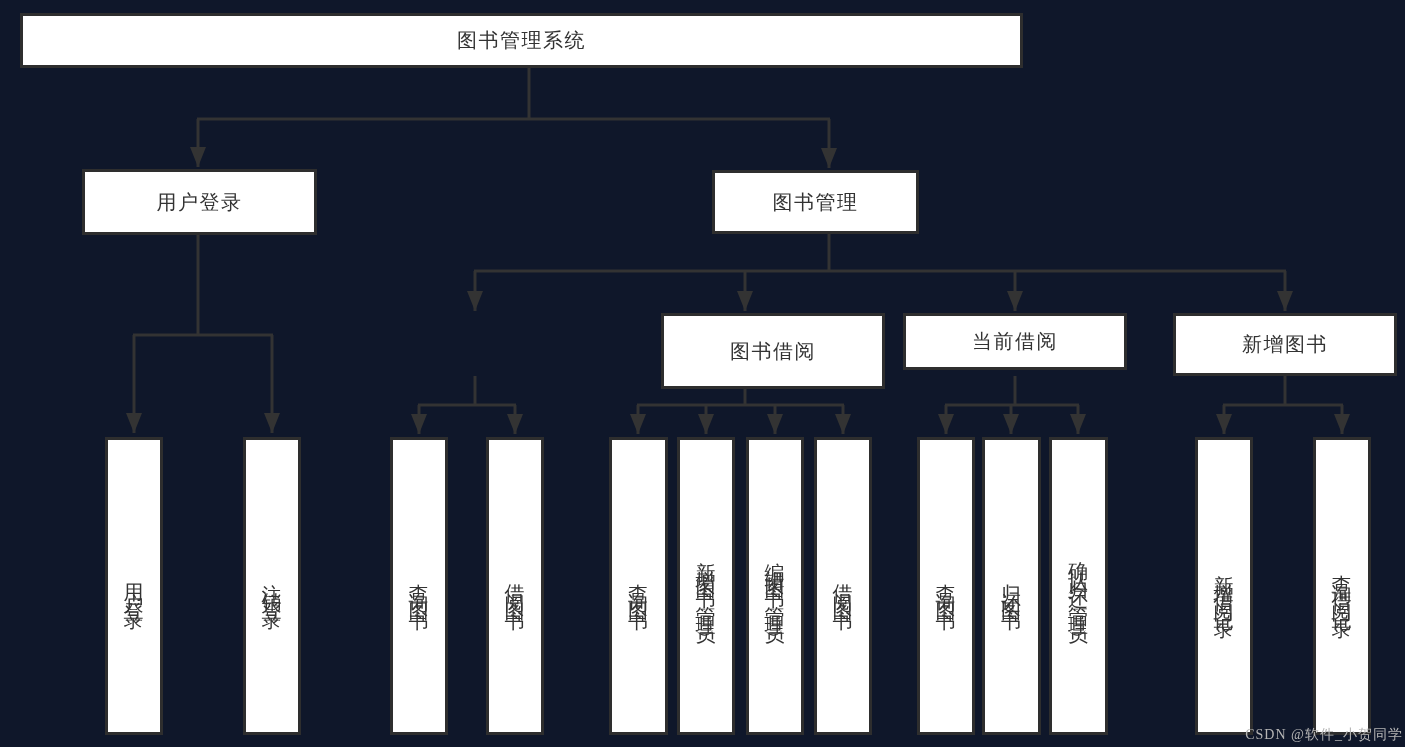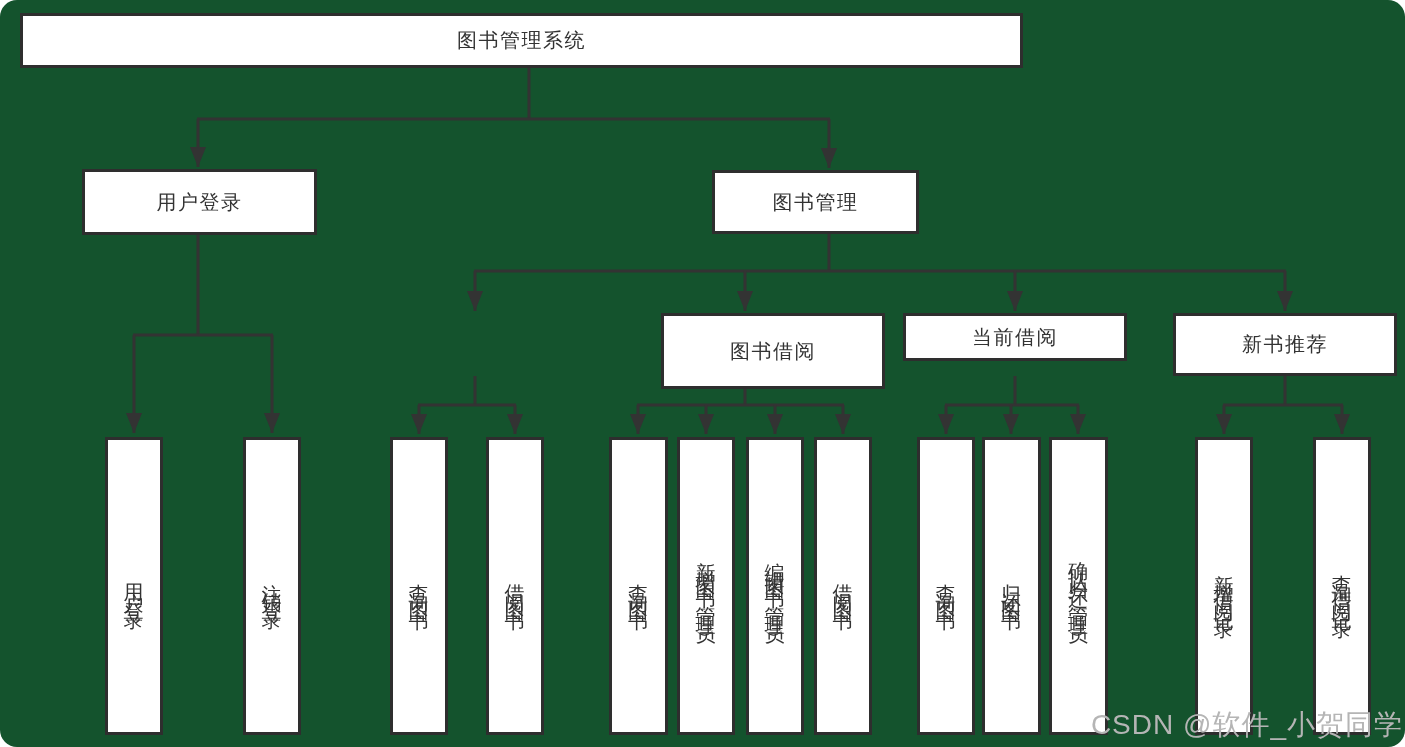--- a/index.html
+++ b/index.html
@@ -1,32 +1,32 @@
 <!DOCTYPE html>
 <html><head>
 <meta charset="utf-8">
 <style>
   html,body{margin:0;padding:0;background:#fff;}
   .canvas{
-    position:relative;width:1405px;height:747px;background:#14532d;
-    font-family:Liberation Sans, sans-serif;color:#333333;overflow:hidden;border-radius:17px;
+    position:relative;width:1405px;height:747px;background:#0f172a;
+    font-family:Liberation Serif, serif;color:#333333;overflow:hidden;
   }
   .connectors{position:absolute;left:0;top:0;}
   .node{
     position:absolute;box-sizing:border-box;background:#ffffff;
     border:3px solid #2e2e2e;display:flex;align-items:center;justify-content:center;
   }
   .hlabel{font-size:20px;letter-spacing:1.5px;white-space:nowrap;}
   .vtext{
     writing-mode:vertical-rl;text-orientation:mixed;
     font-size:20px;line-height:1;letter-spacing:9px;
   }
   .watermark{
     position:absolute;right:2px;bottom:3px;z-index:10;
-    font-size:28px;letter-spacing:1px;color:#b5b5b5;white-space:nowrap;
+    font-size:14px;letter-spacing:1px;color:#b5b5b5;white-space:nowrap;
   }
 </style>
 </head>
 <body>
 
 <div class="canvas">
 
   <svg class="connectors" width="1405" height="747" viewBox="0 0 1405 747">
     <defs>
       <marker id="ah" markerUnits="userSpaceOnUse" markerWidth="22" markerHeight="18" refX="20" refY="8" orient="auto">
@@ -96,25 +96,25 @@
   <div class="node" style="left:82px;top:169px;width:235px;height:66px;">
     <span class="hlabel">用户登录</span>
   </div>
   <div class="node" style="left:712px;top:170px;width:207px;height:64px;">
     <span class="hlabel">图书管理</span>
   </div>
 
   <div class="node" style="left:661px;top:313px;width:224px;height:76px;">
     <span class="hlabel">图书借阅</span>
   </div>
-  <div class="node" style="left:903px;top:313px;width:224px;height:48px;">
+  <div class="node" style="left:903px;top:313px;width:224px;height:57px;">
     <span class="hlabel">当前借阅</span>
   </div>
   <div class="node" style="left:1173px;top:313px;width:224px;height:63px;">
-    <span class="hlabel">新书推荐</span>
+    <span class="hlabel">新增图书</span>
   </div>
 
   <div class="node" style="left:105px;top:437px;width:58px;height:298px;">
     <span class="vtext">用户登录</span>
   </div>
   <div class="node" style="left:243px;top:437px;width:58px;height:298px;">
     <span class="vtext">注销登录</span>
   </div>
 
   <div class="node" style="left:390px;top:437px;width:58px;height:298px;">

